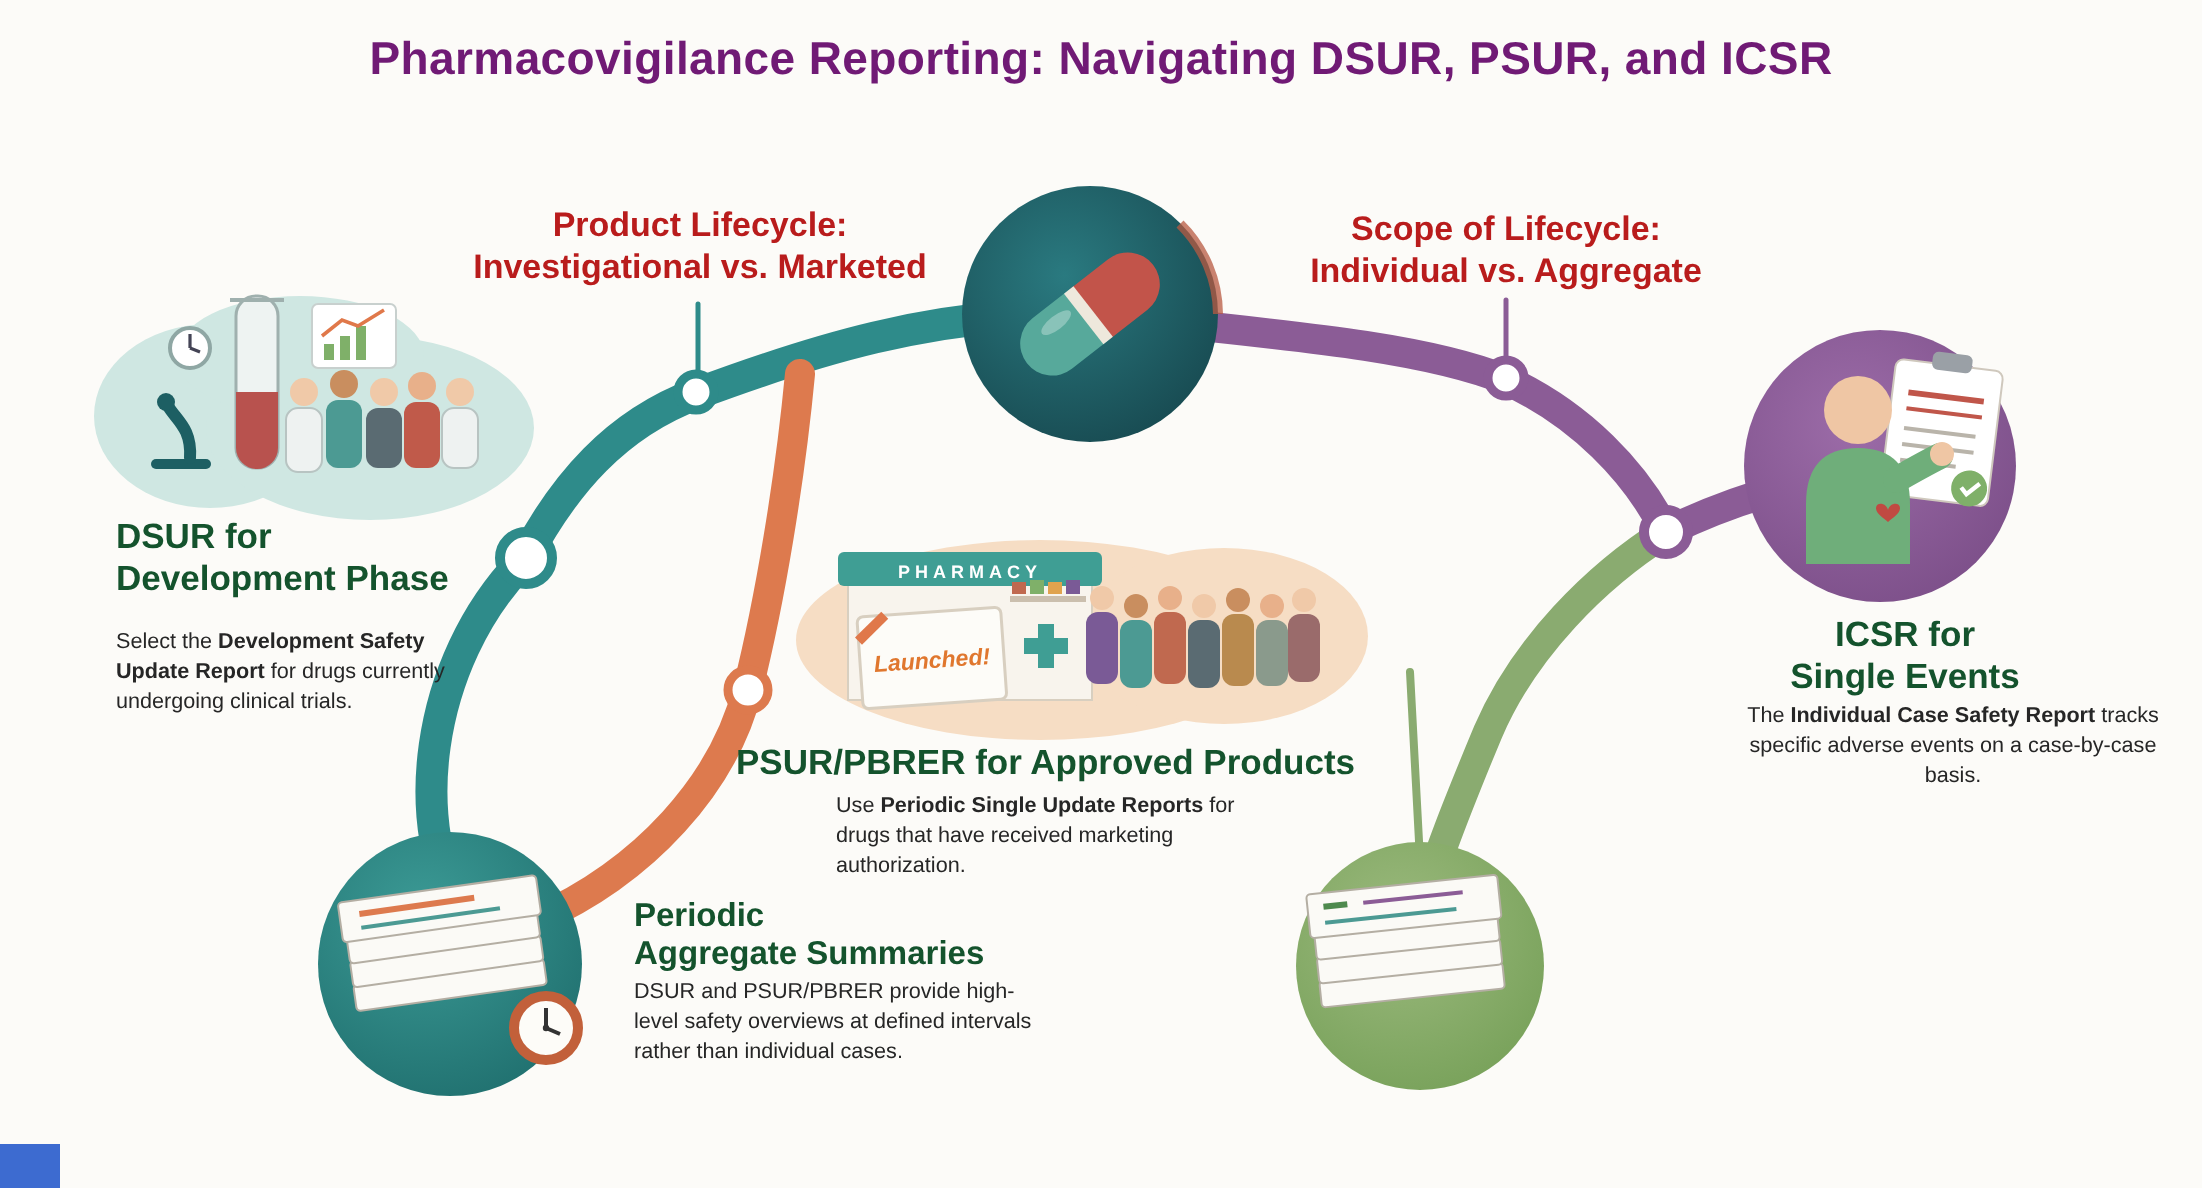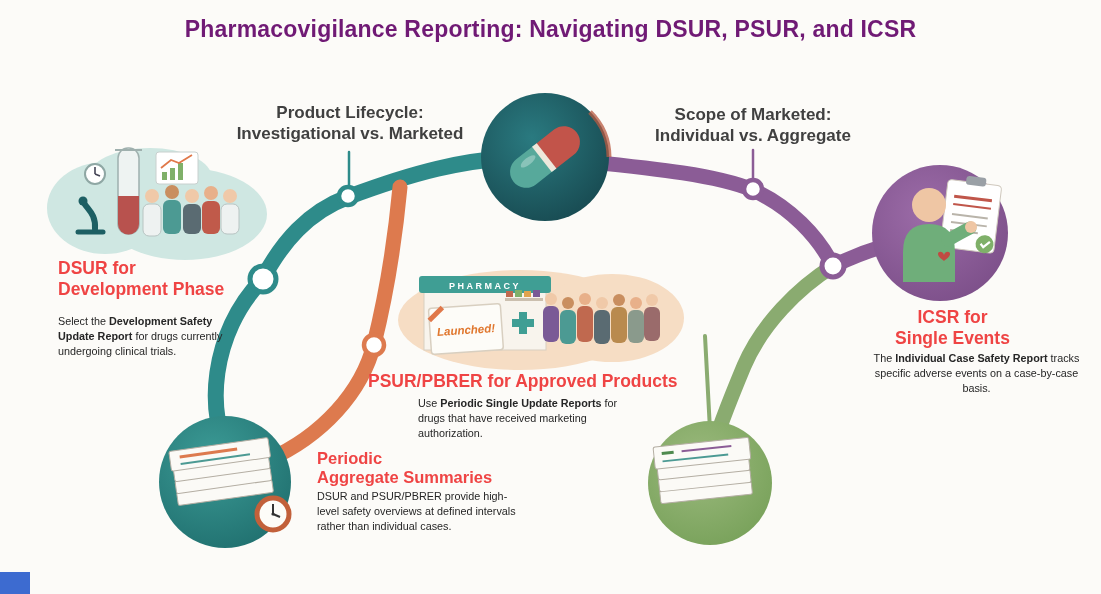--- a/index.html
+++ b/index.html
@@ -6,25 +6,25 @@
   .canvas{
     position:relative;width:1101px;height:594px;overflow:hidden;
     background:#fcfbf8;font-family:"Liberation Sans",sans-serif;color:#1d1d1d;
   }
   svg{position:absolute;left:0;top:0;}
   .title{
     position:absolute;top:16px;left:0;width:100%;text-align:center;
     font-size:23px;font-weight:700;color:#701a75;letter-spacing:.2px;
   }
   .map-label{
-    position:absolute;font-size:17px;font-weight:700;color:#404040;
+    position:absolute;font-size:17px;font-weight:700;color:#b91c1c;
     text-align:center;line-height:1.24;
   }
   .heading{
-    position:absolute;font-size:17.5px;font-weight:700;color:#ef4444;line-height:1.18;
+    position:absolute;font-size:17.5px;font-weight:700;color:#14532d;line-height:1.18;
   }
   .bodytext{
     position:absolute;font-size:10.8px;color:#262626;line-height:1.4;
   }
   .center{text-align:center;}
   .block{display:block;}
   .bold{font-weight:700;}
   .sheet{fill:#fbfaf6;stroke:#b4aea3;stroke-width:1;}
   .blue-bar{position:absolute;left:0;bottom:0;width:30px;height:22px;background:#3d6bd0;}
 </style>
@@ -227,21 +227,21 @@
   </svg>
 
   <div class="title">Pharmacovigilance Reporting: Navigating DSUR, PSUR, and ICSR</div>
 
   <div class="map-label" style="left:225px;top:102px;width:250px;">
     <span class="block">Product Lifecycle:</span>
     <span class="block">Investigational vs. Marketed</span>
   </div>
 
   <div class="map-label" style="left:637px;top:104px;width:232px;">
-    <span class="block">Scope of Marketed:</span>
+    <span class="block">Scope of Lifecycle:</span>
     <span class="block">Individual vs. Aggregate</span>
   </div>
 
   <div class="heading" style="left:58px;top:258px;width:200px;">
     <span class="block">DSUR for</span>
     <span class="block">Development Phase</span>
   </div>
   <div class="bodytext" style="left:58px;top:314px;width:180px;">
     <span>Select the </span><span class="bold">Development Safety Update Report</span><span> for drugs currently undergoing clinical trials.</span>
   </div>

